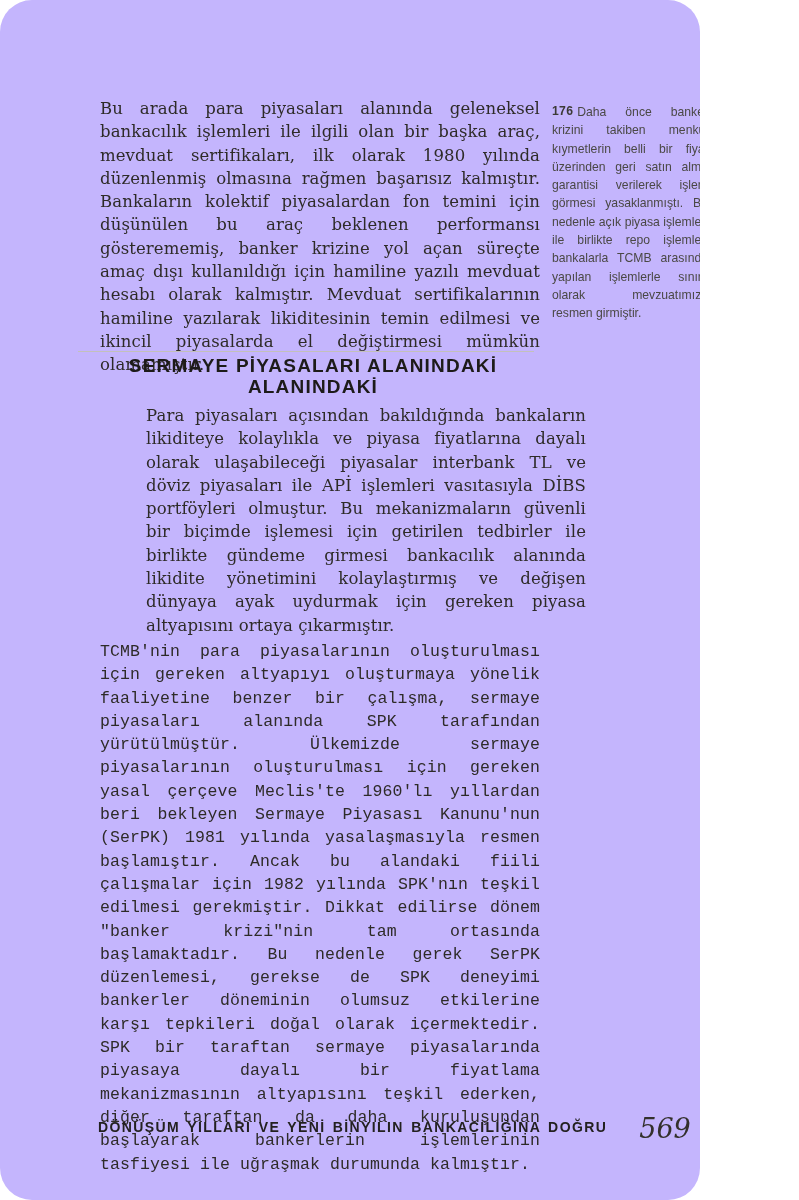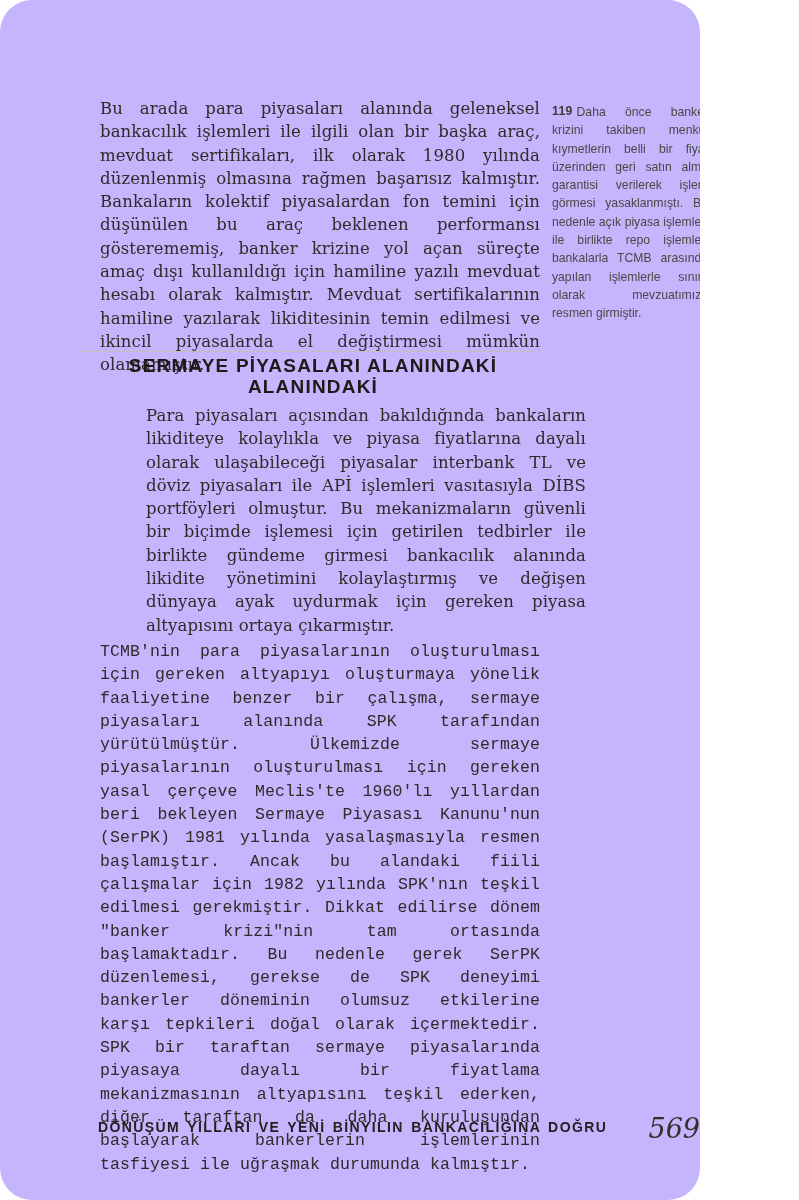--- a/index.html
+++ b/index.html
@@ -88,21 +88,21 @@
     letter-spacing: 1.4px;
     word-spacing: 2px;
     color: #232120;
     white-space: nowrap;
   }
   .page-number {
     position: absolute;
     left: 630px;
     top: 1112px;
     width: 70px;
-    text-align: right;
+    text-align: center;
     font-family: "DejaVu Serif", serif;
     font-style: italic;
     font-size: 27px;
     line-height: 34px;
     color: #33302c;
   }
 </style>
 </head>
 <body>
 
@@ -116,20 +116,20 @@
     <span>SERMAYE PİYASALARI ALANINDAKİ</span><br>
     <span>ALANINDAKİ</span>
   </h1>
 
   <p class="para p2">Para piyasaları açısından bakıldığında bankaların likiditeye kolaylıkla ve piyasa fiyatlarına dayalı olarak ulaşabileceği piyasalar interbank TL ve döviz piyasaları ile APİ işlemleri vasıtasıyla DİBS portföyleri olmuştur. Bu mekanizmaların güvenli bir biçimde işlemesi için getirilen tedbirler ile birlikte gündeme girmesi bankacılık alanında likidite yönetimini kolaylaştırmış ve değişen dünyaya ayak uydurmak için gereken piyasa altyapısını ortaya çıkarmıştır.</p>
 
   <p class="para p3">TCMB'nin para piyasalarının oluşturulması için gereken altyapıyı oluşturmaya yönelik faaliyetine benzer bir çalışma, sermaye piyasaları alanında SPK tarafından yürütülmüştür. Ülkemizde sermaye piyasalarının oluşturulması için gereken yasal çerçeve Meclis'te 1960'lı yıllardan beri bekleyen Sermaye Piyasası Kanunu'nun (SerPK) 1981 yılında yasalaşmasıyla resmen başlamıştır. Ancak bu alandaki fiili çalışmalar için 1982 yılında SPK'nın teşkil edilmesi gerekmiştir. Dikkat edilirse dönem "banker krizi"nin tam ortasında başlamaktadır. Bu nedenle gerek SerPK düzenlemesi, gerekse de SPK deneyimi bankerler döneminin olumsuz etkilerine karşı tepkileri doğal olarak içermektedir. SPK bir taraftan sermaye piyasalarında piyasaya dayalı bir fiyatlama mekanizmasının altyapısını teşkil ederken, diğer taraftan da daha kuruluşundan başlayarak bankerlerin işlemlerinin tasfiyesi ile uğraşmak durumunda kalmıştır.</p>
 
 
   <aside class="margin-note">
-    <span class="fn-marker">119</span><span>Daha önce banker krizini takiben menkul kıymetlerin belli bir fiyat üzerinden geri satın alma garantisi verilerek işlem görmesi yasaklanmıştı. Bu nedenle açık piyasa işlemleri ile birlikte repo işlemleri bankalarla TCMB arasında yapılan işlemlerle sınırlı olarak mevzuatımıza resmen girmiştir.</span>
+    <span class="fn-marker">176</span><span>Daha önce banker krizini takiben menkul kıymetlerin belli bir fiyat üzerinden geri satın alma garantisi verilerek işlem görmesi yasaklanmıştı. Bu nedenle açık piyasa işlemleri ile birlikte repo işlemleri bankalarla TCMB arasında yapılan işlemlerle sınırlı olarak mevzuatımıza resmen girmiştir.</span>
   </aside>
 
   <div class="running-title">DÖNÜŞÜM YILLARI VE YENİ BİNYILIN BANKACILIĞINA DOĞRU</div>
 
   <div class="page-number">569</div>
 
 </div>
 
 </body></html>

